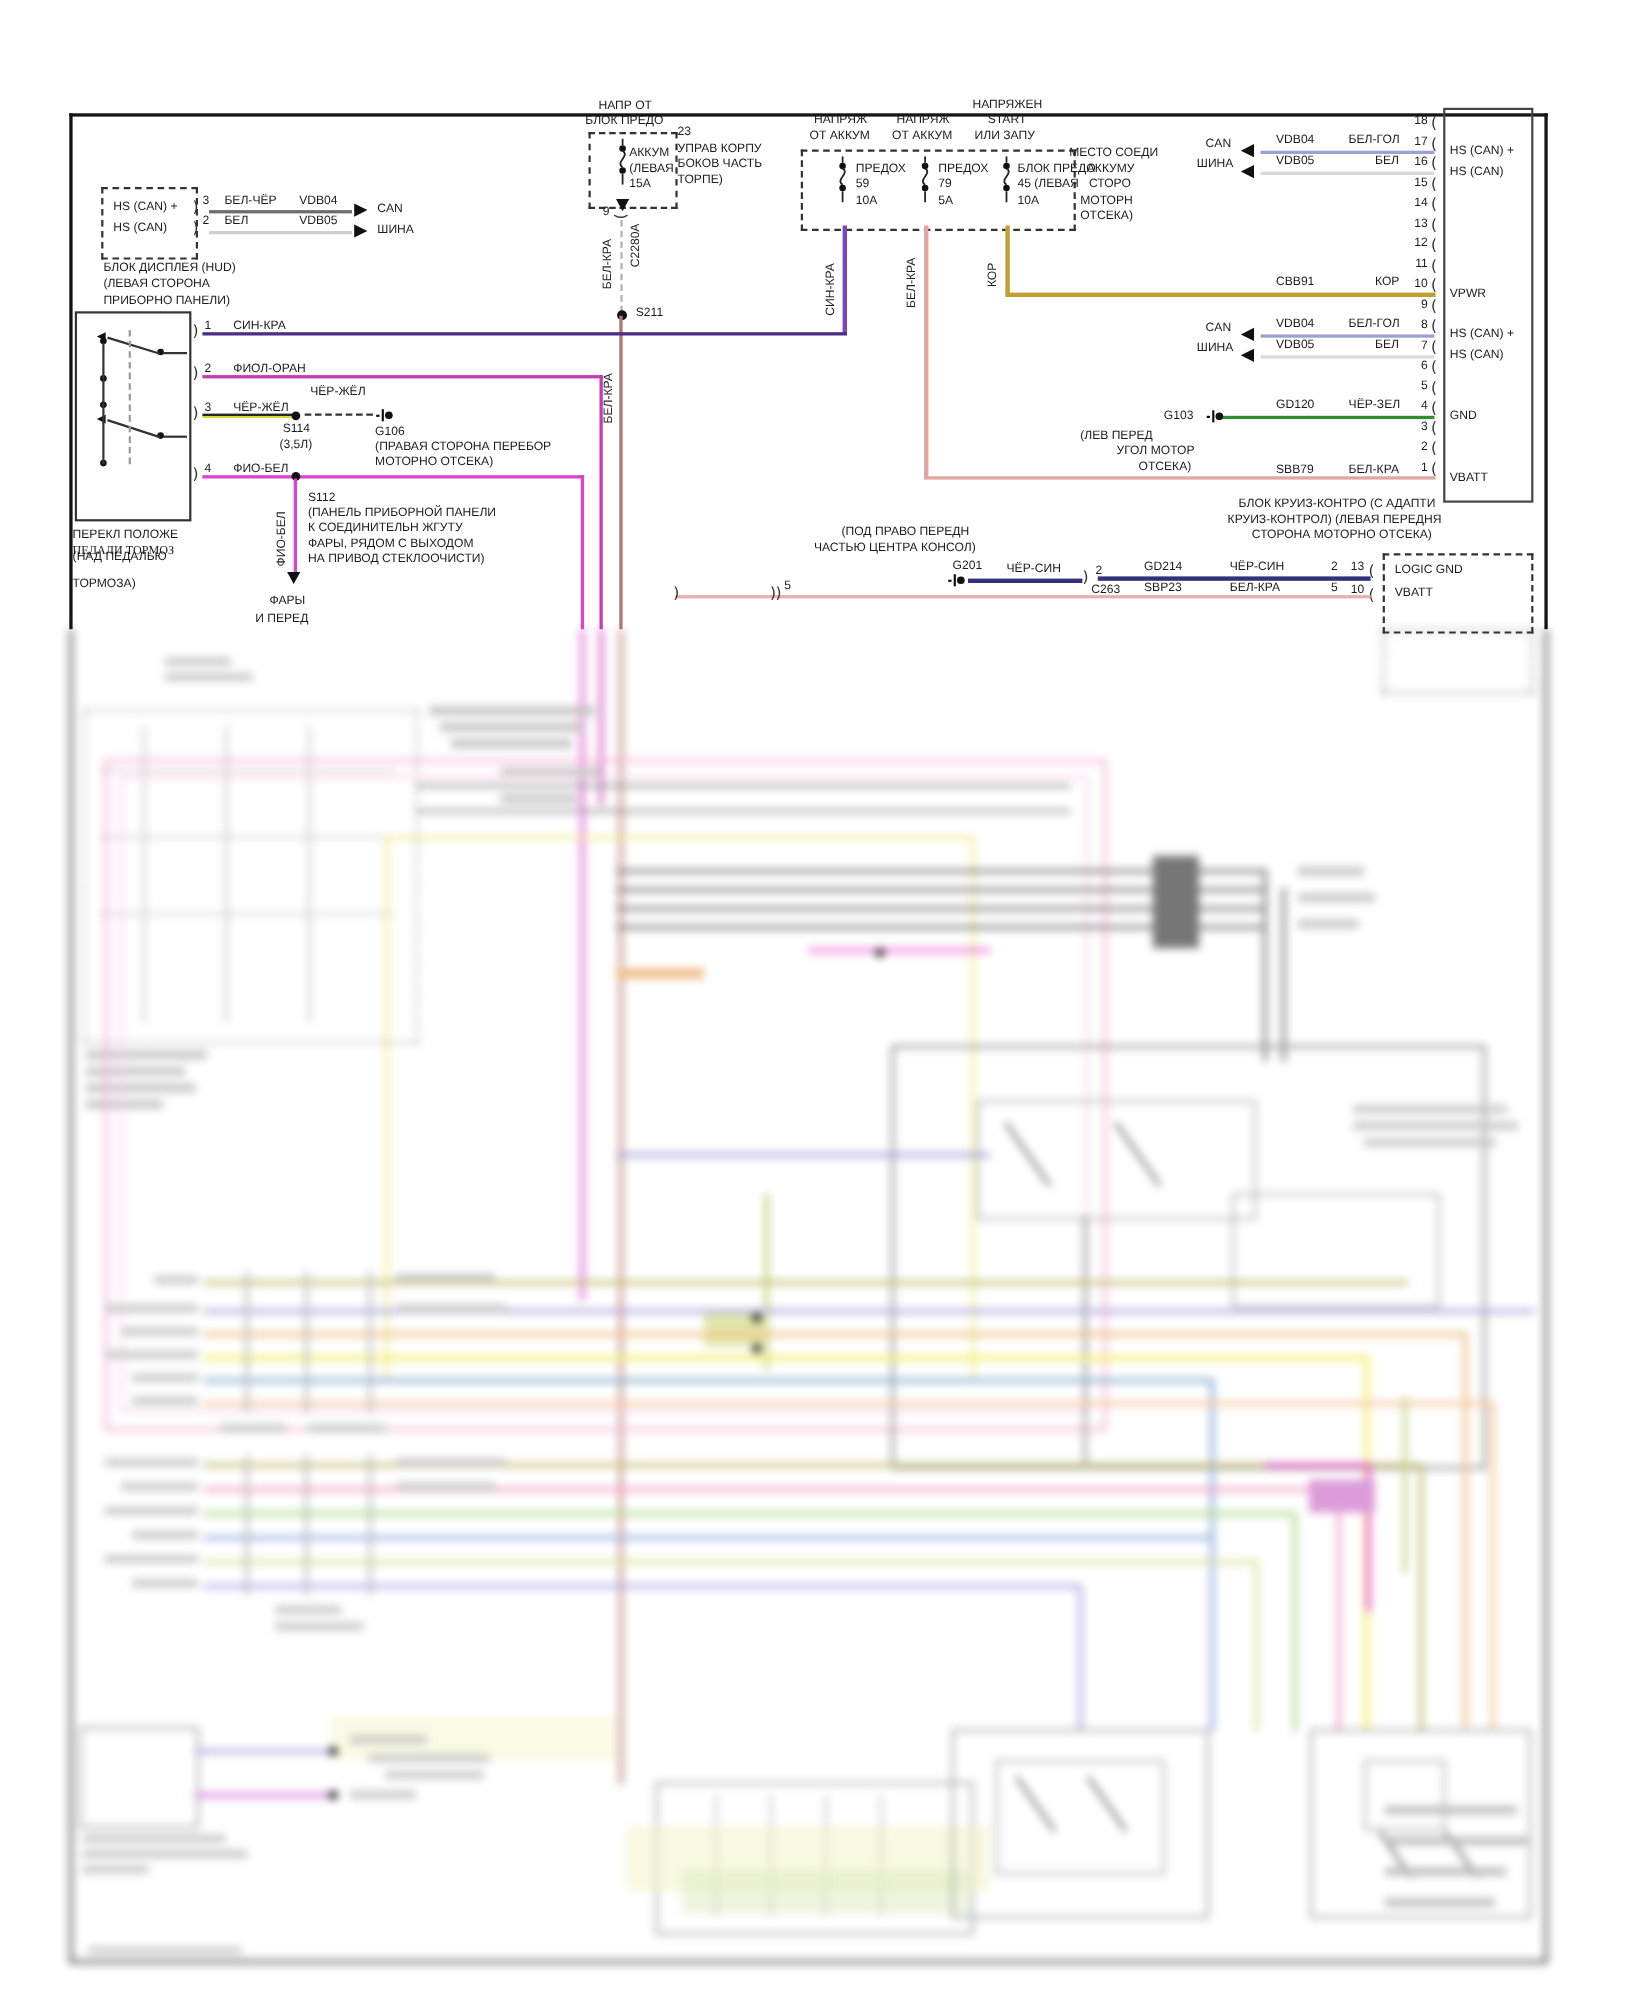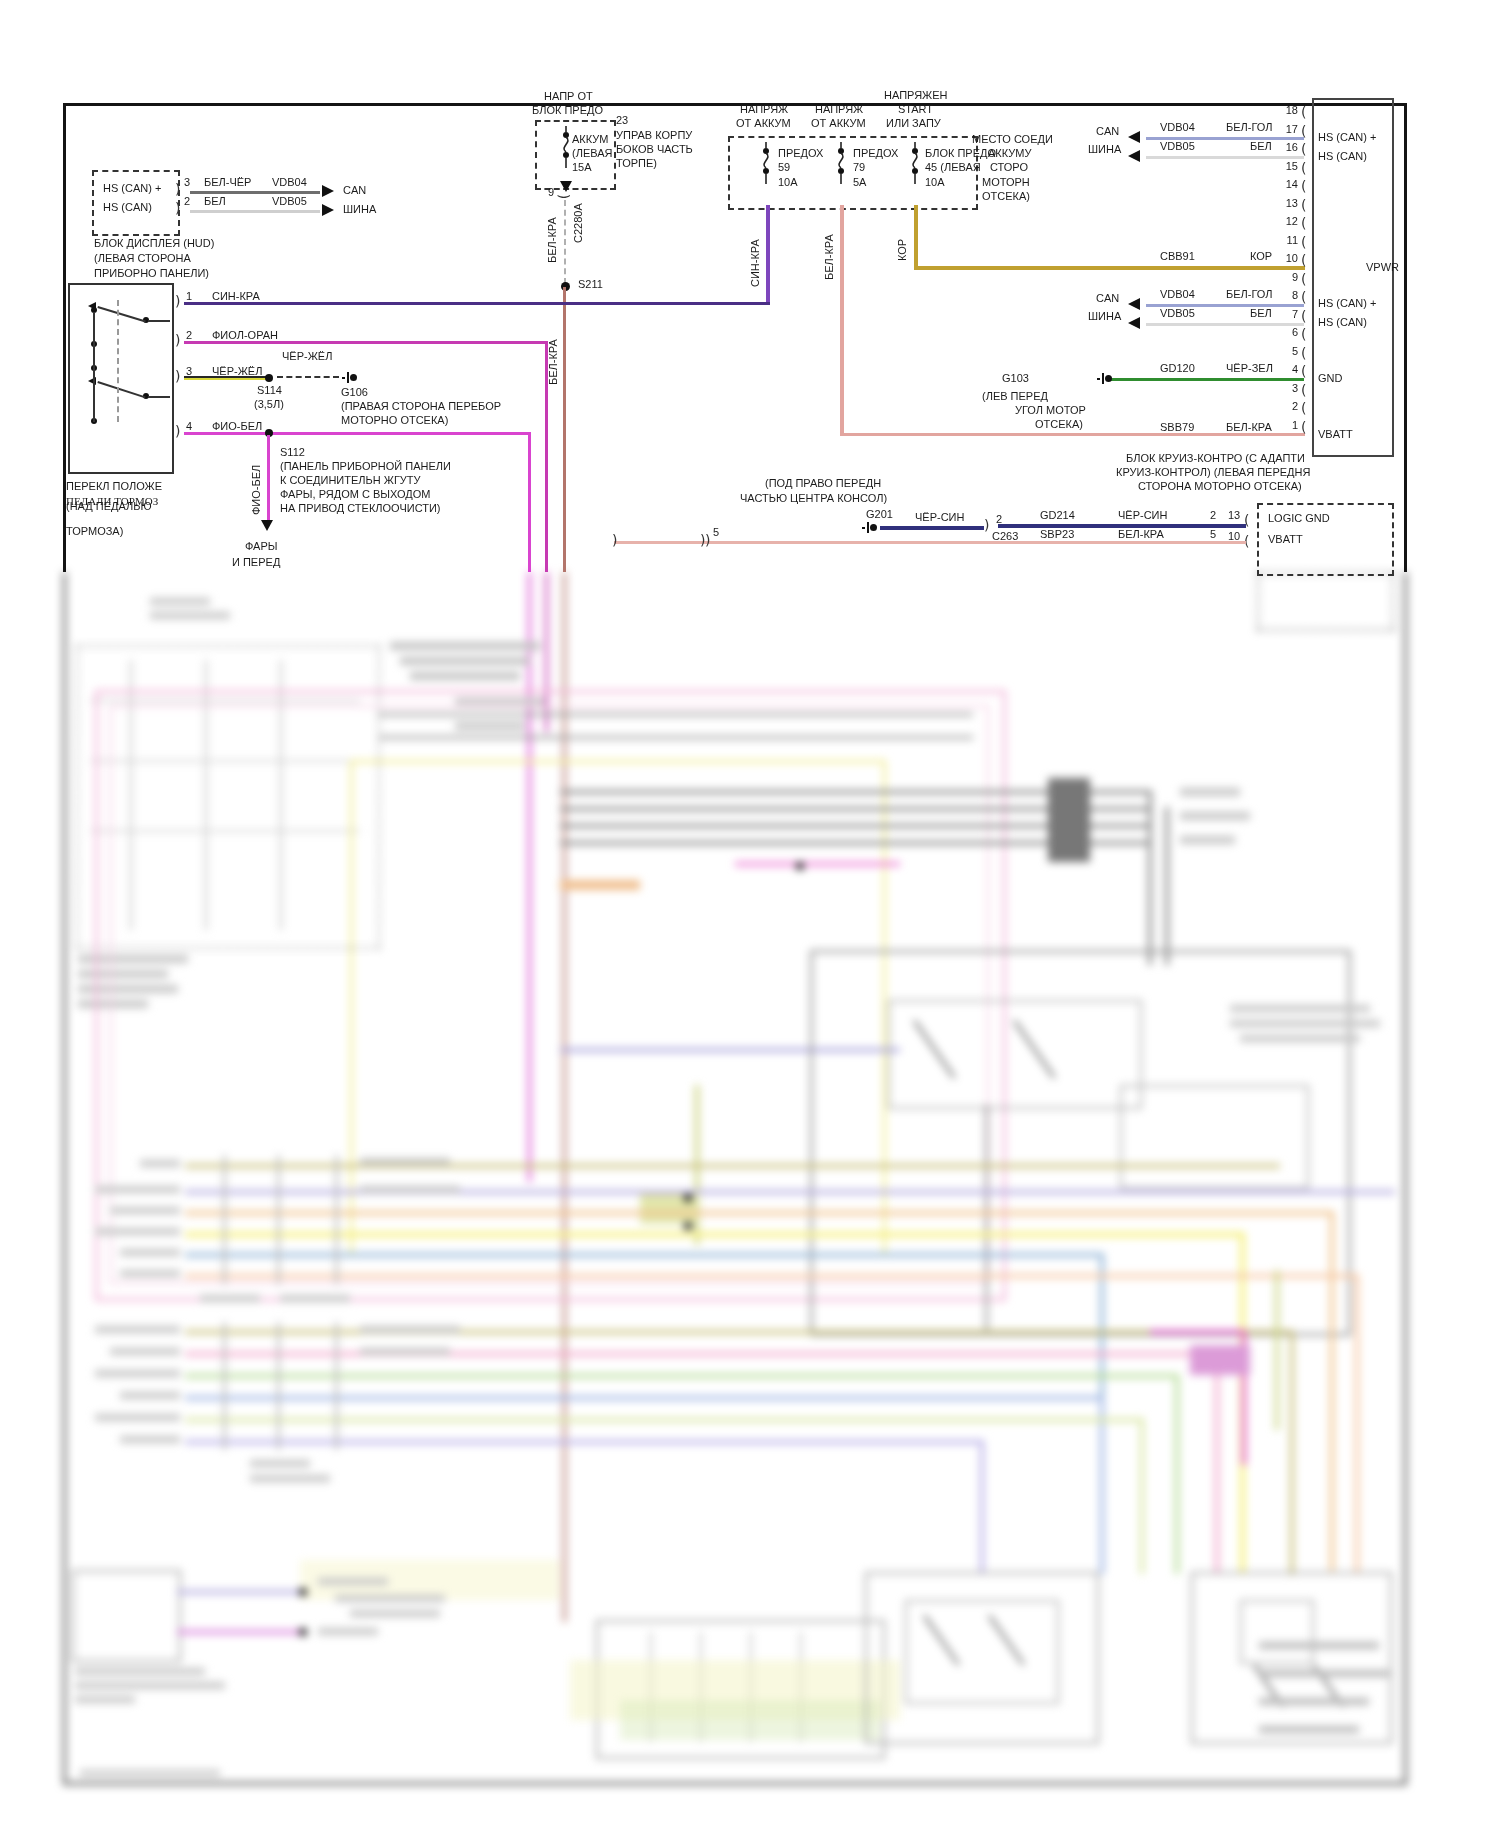--- a/index.html
+++ b/index.html
@@ -358,21 +358,21 @@
       <div class="pin" style="left: 1301px; top: 292px;">(</div>
       <div class="pin" style="left: 1301px; top: 311px;">(</div>
       <div class="pin" style="left: 1301px; top: 329px;">(</div>
       <div class="pin" style="left: 1301px; top: 348px;">(</div>
       <div class="pin" style="left: 1301px; top: 366px;">(</div>
       <div class="pin" style="left: 1301px; top: 385px;">(</div>
       <div class="pin" style="left: 1301px; top: 403px;">(</div>
       <div class="pin" style="left: 1301px; top: 422px;">(</div>
       <div class="tx" style="left: 1318px; top: 131px;">HS (CAN) +</div>
       <div class="tx" style="left: 1318px; top: 150px;">HS (CAN)</div>
-      <div class="tx" style="left: 1318px; top: 261px; margin-left: 48px;">VPWR</div>
+      <div class="tx" style="left: 1318px; top: 261px;">VPWR</div>
       <div class="tx" style="left: 1318px; top: 297px;">HS (CAN) +</div>
       <div class="tx" style="left: 1318px; top: 316px;">HS (CAN)</div>
       <div class="tx" style="left: 1318px; top: 372px;">GND</div>
       <div class="tx" style="left: 1318px; top: 428px;">VBATT</div>
       <div class="ln" style="left: 1146px; top: 137px; width: 158px; height: 3px; background: rgb(153, 162, 210);"></div>
       <div class="tx" style="left: 1160px; top: 121px;">VDB04</div>
       <div class="tx" style="left: 1226px; top: 121px;">БЕЛ-ГОЛ</div>
       <div class="ar" style="left: 1128px; top: 131px; width: 0px; height: 0px; border-top: 6px solid transparent; border-bottom: 6px solid transparent; border-right: 12px solid rgb(17, 17, 17);"></div>
       <div class="ln" style="left: 1146px; top: 156px; width: 158px; height: 3px; background: rgb(217, 217, 217);"></div>
       <div class="tx" style="left: 1160px; top: 140px;">VDB05</div>
@@ -393,21 +393,21 @@
       <div class="tx" style="left: 1096px; top: 292px;">CAN</div>
       <div class="tx" style="left: 1088px; top: 310px;">ШИНА</div>
       <div class="ln" style="left: 1110px; top: 378px; width: 194px; height: 3px; background: rgb(47, 141, 47);"></div>
       <div class="cp" style="left: 1097px; top: 373px; width: 16px; height: 12px;">
         <span style="position: absolute; left: 0px; top: 5px; width: 3px; height: 1.6px; background: rgb(17, 17, 17);"></span>
         <span style="position: absolute; left: 5px; top: 0px; width: 2px; height: 11px; background: rgb(17, 17, 17);"></span>
         <span style="position: absolute; left: 8px; top: 2px; width: 7px; height: 7px; border-radius: 50%; background: rgb(17, 17, 17);"></span>
       </div>
       <div class="tx" style="left: 1160px; top: 362px;">GD120</div>
       <div class="tx" style="left: 1226px; top: 362px;">ЧЁР-ЗЕЛ</div>
-      <div class="tx" style="left: 1002px; top: 372px;">G103</div>
+      <div class="tx" style="left: 1058px; top: 372px;">G103</div>
       <div class="tx" style="left: 982px; top: 390px;">(ЛЕВ ПЕРЕД</div>
       <div class="tx" style="left: 1015px; top: 404px; text-align: center;">УГОЛ МОТОР</div>
       <div class="tx" style="left: 1035px; top: 418px;">ОТСЕКА)</div>
       <div class="tx" style="left: 1160px; top: 421px;">SBB79</div>
       <div class="tx" style="left: 1226px; top: 421px;">БЕЛ-КРА</div>
       <div class="tx" style="left: 1126px; top: 452px;">БЛОК КРУИЗ-КОНТРО (С АДАПТИ</div>
       <div class="tx" style="left: 1116px; top: 466px;">КРУИЗ-КОНТРОЛ) (ЛЕВАЯ ПЕРЕДНЯ</div>
       <div class="tx" style="left: 1138px; top: 480px;">СТОРОНА МОТОРНО ОТСЕКА)</div>
       <div class="tx" style="left: 765px; top: 477px;">(ПОД ПРАВО ПЕРЕДН</div>
       <div class="tx" style="left: 740px; top: 492px;">ЧАСТЬЮ ЦЕНТРА КОНСОЛ)</div>

